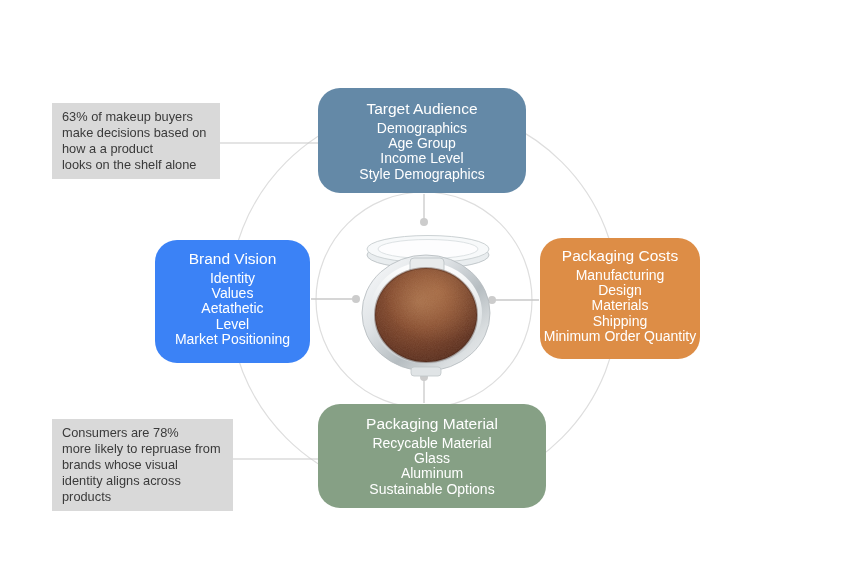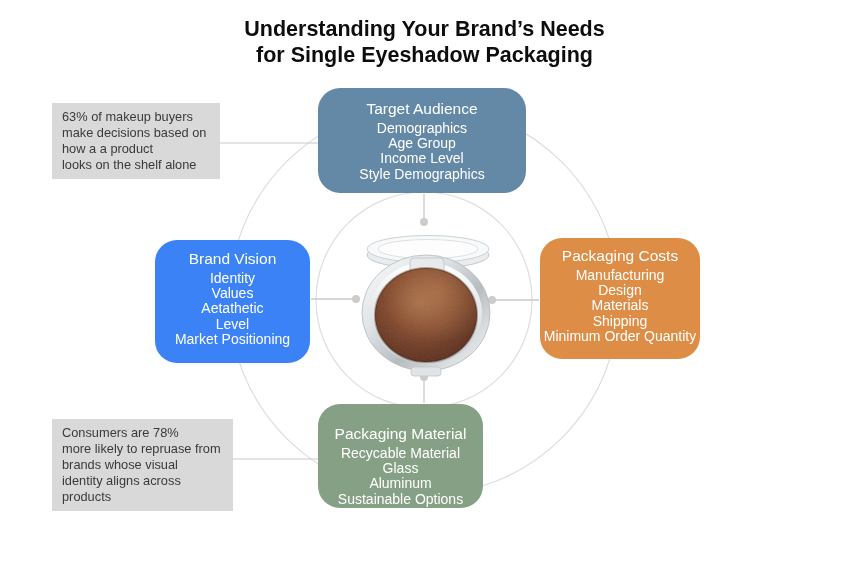--- a/index.html
+++ b/index.html
@@ -15,21 +15,21 @@
   .bg-layer { position:absolute; left:0; top:0; z-index:0; }
   .node {
     position:absolute; z-index:2; border-radius:22px; color:#ffffff;
     text-align:center; box-sizing:border-box;
   }
   .node-title { font-weight:normal; font-size:15.5px; line-height:19px; margin-bottom:3px; }
   .node-item  { font-size:14px; line-height:15.2px; }
   .node-top    { left:318px; top:88px;  width:208px; height:105px; background:#6489a7; padding-top:11px; }
   .node-left   { left:155px; top:240px; width:155px; height:123px; background:#3b82f6; padding-top:9px; }
   .node-right  { left:540px; top:238px; width:160px; height:121px; background:#dd8d46; padding-top:8px; }
-  .node-bottom { left:318px; top:404px; width:165px; height:104px; background:#86a085; padding-top:20px; }
+  .node-bottom { left:318px; top:404px; width:228px; height:104px; background:#86a085; padding-top:10px; }
   .callout {
     position:absolute; z-index:2; background:#d9d9d9; border-radius:0;
     color:#3a3a3a; font-size:12.8px; line-height:16px; padding:6px 10px;
     text-align:left; box-sizing:border-box;
   }
   .callout-top-left    { left:52px; top:103px; width:168px; min-height:74px; }
   .callout-bottom-left { left:52px; top:419px; width:181px; min-height:86px; }
   .compact-wrap { position:absolute; left:352px; top:224px; z-index:3; }
 </style>
 </head>
@@ -48,22 +48,20 @@
 
     <circle cx="424" cy="222" r="4" fill="#cccccc"></circle>
     <circle cx="356" cy="299" r="4" fill="#cccccc"></circle>
     <circle cx="492" cy="300" r="4" fill="#cccccc"></circle>
     <circle cx="424" cy="377" r="4" fill="#cccccc"></circle>
 
     <line x1="220" y1="143" x2="318" y2="143" stroke="#c9c9c9" stroke-width="1.2"></line>
     <line x1="233" y1="459" x2="318" y2="459" stroke="#c9c9c9" stroke-width="1.2"></line>
   </svg>
 
-  <div class="main-title">Understanding Your Brand’s Needs
-for Single Eyeshadow Packaging</div>
 
   <div class="node node-top">
     <div class="node-title">Target Audience</div>
     <div class="node-item">Demographics</div>
     <div class="node-item">Age Group</div>
     <div class="node-item">Income Level</div>
     <div class="node-item">Style Demographics</div>
   </div>
 
   <div class="node node-left">

